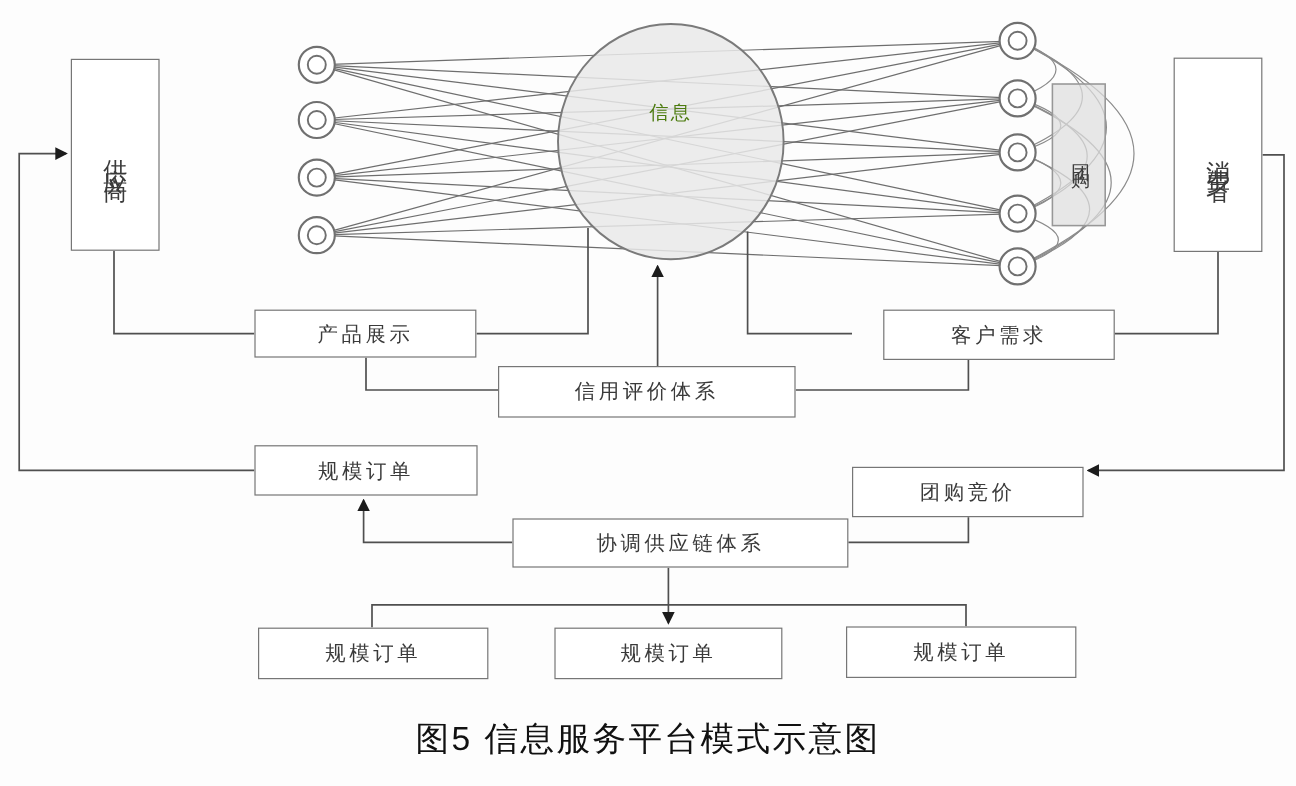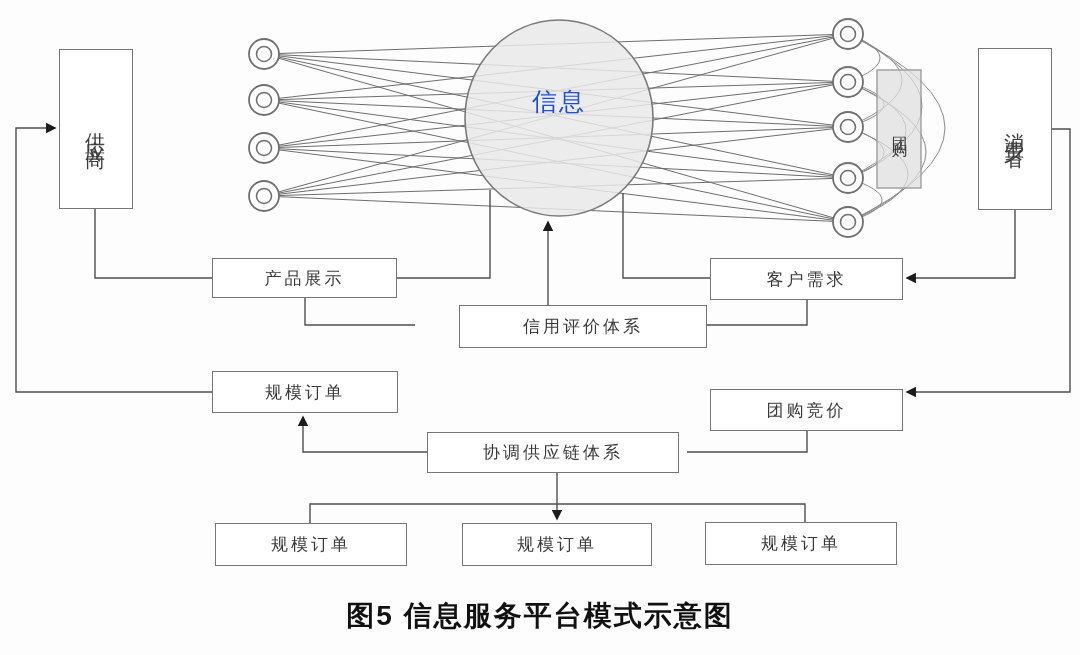--- a/index.html
+++ b/index.html
@@ -10,30 +10,30 @@
   #wires{position:absolute;left:0;top:0;z-index:1;}
   .box{
     position:absolute;z-index:2;background:#ffffff;border:1.5px solid #767676;
     display:flex;align-items:center;justify-content:center;
     font-size:17px;letter-spacing:3px;color:#3a3a3a;box-sizing:border-box;
   }
   .vbox{
     writing-mode:vertical-rl;letter-spacing:8px;font-size:20px;
   }
   .ellipse-label{
-    position:absolute;z-index:2;text-align:center;color:#1d4ed8;
-    font-size:25px;letter-spacing:2px;line-height:1.3;pointer-events:none;
+    position:absolute;z-index:2;text-align:center;color:#4d7c0f;
+    font-size:16px;letter-spacing:2px;line-height:1.3;pointer-events:none;
   }
   .groupbuy-label{
     position:absolute;z-index:2;display:flex;align-items:center;justify-content:center;
     writing-mode:vertical-rl;font-size:16px;letter-spacing:5px;color:#3c3c3c;pointer-events:none;
   }
   .caption{
     position:absolute;z-index:2;left:0;top:597px;width:1080px;text-align:center;
-    font-weight:bold;font-size:28px;color:#111;letter-spacing:2px;
+    font-weight:normal;font-size:28px;color:#111;letter-spacing:2px;
   }
 </style>
 </head>
 <body>
 
 <div id="stage">
 
   <svg id="wires" width="1080" height="655" viewBox="0 0 1080 655">
     <defs>
       <marker id="arr" viewBox="0 0 10 10" refX="8.5" refY="5" markerWidth="7.5" markerHeight="7.5" orient="auto-start-reverse">
@@ -122,23 +122,23 @@
   <div class="box vbox" style="left:59px;top:49px;width:74px;height:160px;">供应商</div>
   <div class="box vbox" style="left:978px;top:48px;width:74px;height:162px;">消费者</div>
 
   <div class="ellipse-label" style="left:465px;top:85px;width:188px;">
     <div>信息</div>
   </div>
 
   <div class="groupbuy-label" style="left:877px;top:70px;width:44px;height:118px;">团购</div>
 
   <div class="box" style="left:212px;top:258px;width:185px;height:40px;">产品展示</div>
-  <div class="box" style="left:710px;top:258px;width:193px;height:42px;">客户需求</div>
-  <div class="box" style="left:415px;top:305px;width:248px;height:43px;margin-left:44px;">信用评价体系</div>
+  <div class="box" style="left:736px;top:258px;width:193px;height:42px;">客户需求</div>
+  <div class="box" style="left:415px;top:305px;width:248px;height:43px;">信用评价体系</div>
   <div class="box" style="left:212px;top:371px;width:186px;height:42px;">规模订单</div>
   <div class="box" style="left:710px;top:389px;width:193px;height:42px;">团购竞价</div>
-  <div class="box" style="left:427px;top:432px;width:252px;height:41px;">协调供应链体系</div>
+  <div class="box" style="left:427px;top:432px;width:280px;height:41px;">协调供应链体系</div>
   <div class="box" style="left:215px;top:523px;width:192px;height:43px;">规模订单</div>
   <div class="box" style="left:462px;top:523px;width:190px;height:43px;">规模订单</div>
   <div class="box" style="left:705px;top:522px;width:192px;height:43px;">规模订单</div>
 
   <div class="caption">图5  信息服务平台模式示意图</div>
 </div>
 
 </body></html>

